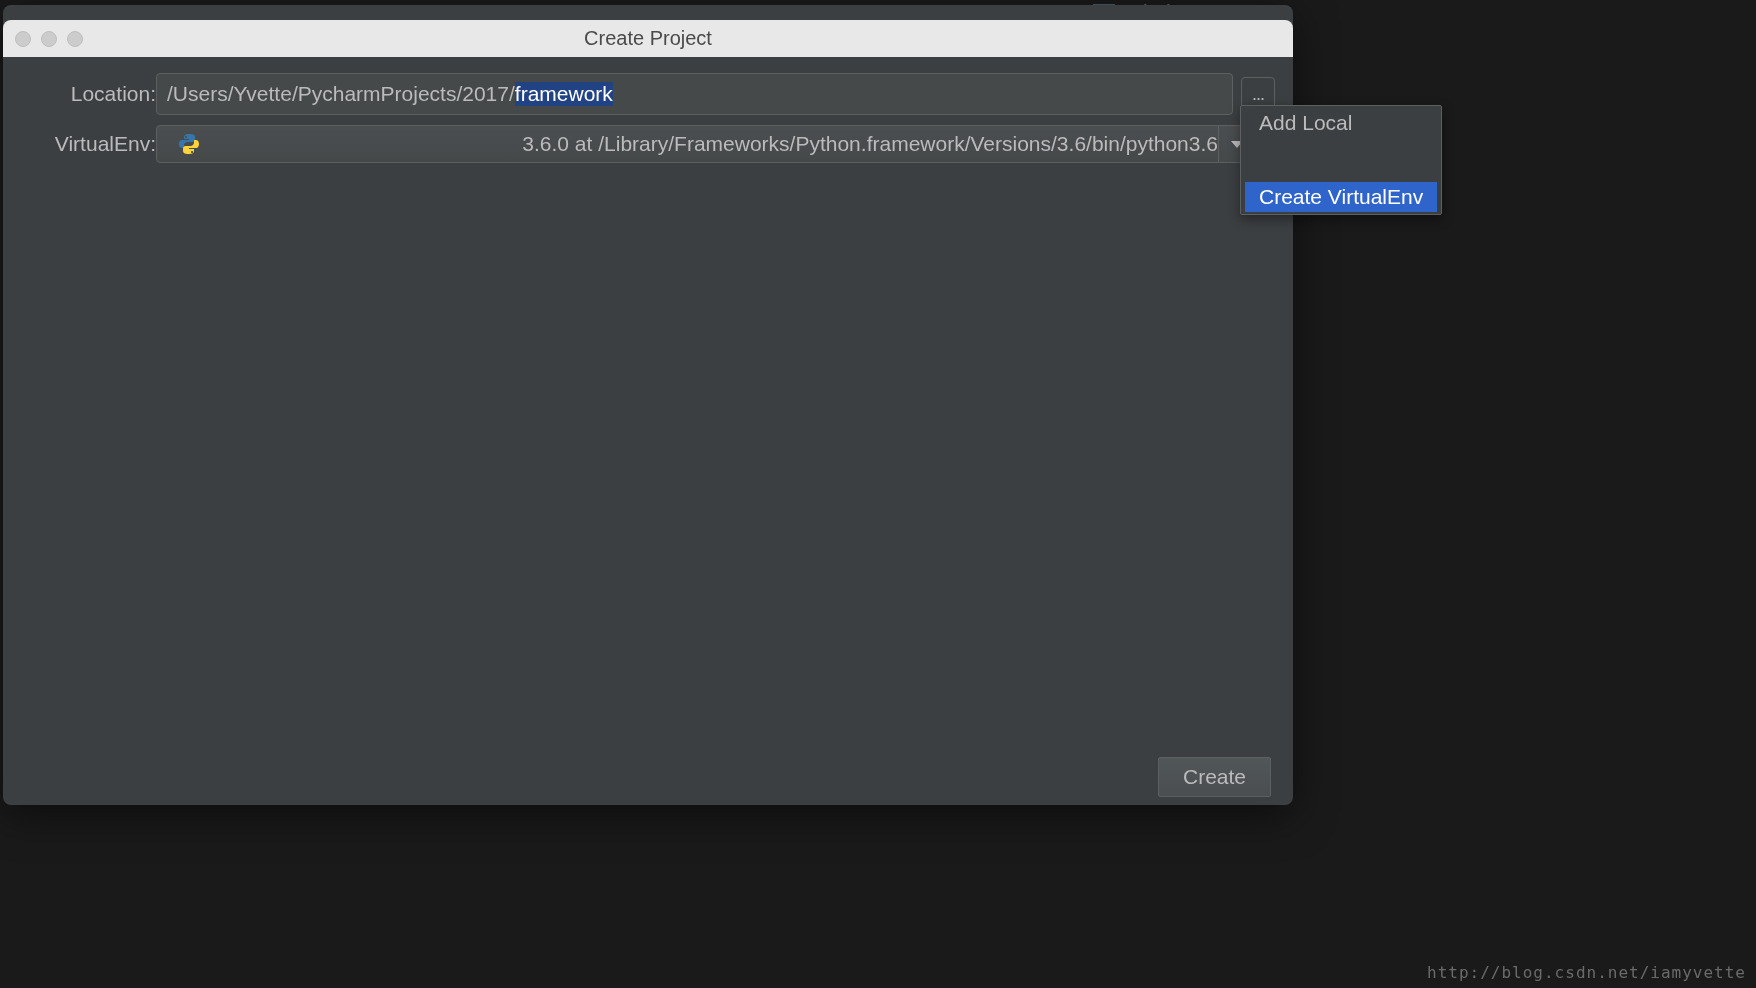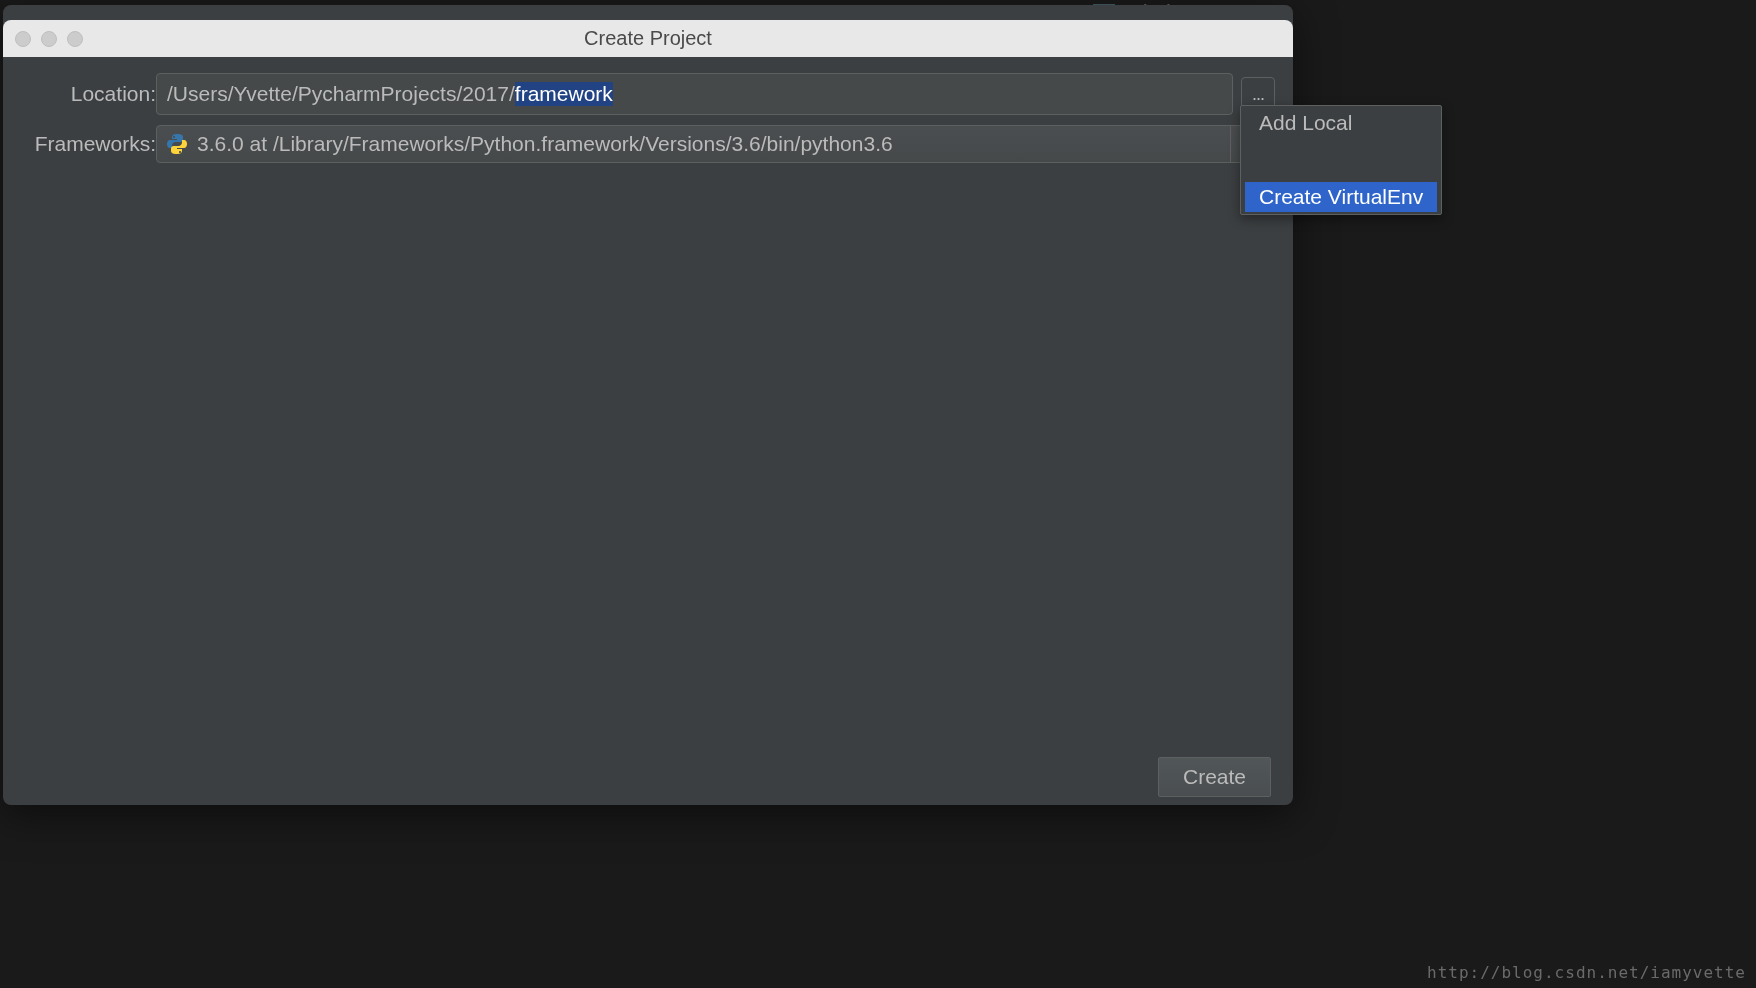--- a/index.html
+++ b/index.html
@@ -109,23 +109,24 @@
       letter-spacing: -1px;
     }
     .interpreter-select {
       flex: 1;
       height: 38px;
       background: linear-gradient(#4b4e50, #45494a);
       border: 1px solid #5e6060;
       border-radius: 4px;
       display: flex;
       align-items: center;
-      padding: 0 8px;
-      font-size: 21px;
-      color: #bbbbbb;
+      padding: 0 20px;
+      font-size: 21px;
+      color: #bbbbbb;
+      text-align: right;
     }
     .python-icon {
       width: 24px;
       height: 24px;
       margin-right: 8px;
       display: flex;
       align-items: center;
       justify-content: center;
     }
     .interpreter-text {
@@ -237,21 +238,21 @@
       <div class="location-input">
         <span class="prefix">/Users/Yvette/PycharmProjects/2017/</span>
           <span class="selected">framework</span>
       </div>
       <div class="browse-button">
         <span>...</span>
       </div>
     </div>
 
     <div class="form-row">
-      <div class="form-label">Frameworks:</div>
+      <div class="form-label">VirtualEnv:</div>
       <div class="interpreter-select">
         <span class="python-icon">
           <svg width="24" height="24" viewBox="0 0 24 24">
             <path d="M11.5 2c-2.5 0-4.5 1-4.5 3v2h5v1H5c-2 0-3 1.8-3 4s1 4 3 4h2v-2.5c0-2 1.7-3.5 3.5-3.5h5c1.5 0 2.5-1.2 2.5-2.7V5c0-2-2-3-4.5-3h-2zM9 4c.55 0 1 .45 1 1s-.45 1-1 1-1-.45-1-1 .45-1 1-1z" fill="#3776ab"></path>
             <path d="M17 8v2.5c0 2-1.7 3.5-3.5 3.5h-5C7 14 6 15.2 6 16.7V19c0 2 2 3 4.5 3h2c2.5 0 4.5-1 4.5-3v-2h-5v-1h7c2 0 3-1.8 3-4s-1-4-3-4h-2zm-2 11c.55 0 1 .45 1 1s-.45 1-1 1-1-.45-1-1 .45-1 1-1z" fill="#ffd43b"></path>
           </svg>
         </span>
         <span class="interpreter-text">3.6.0 at /Library/Frameworks/Python.framework/Versions/3.6/bin/python3.6</span>
         <div class="dropdown-arrow-wrap">
           <div class="dropdown-arrow"></div>

